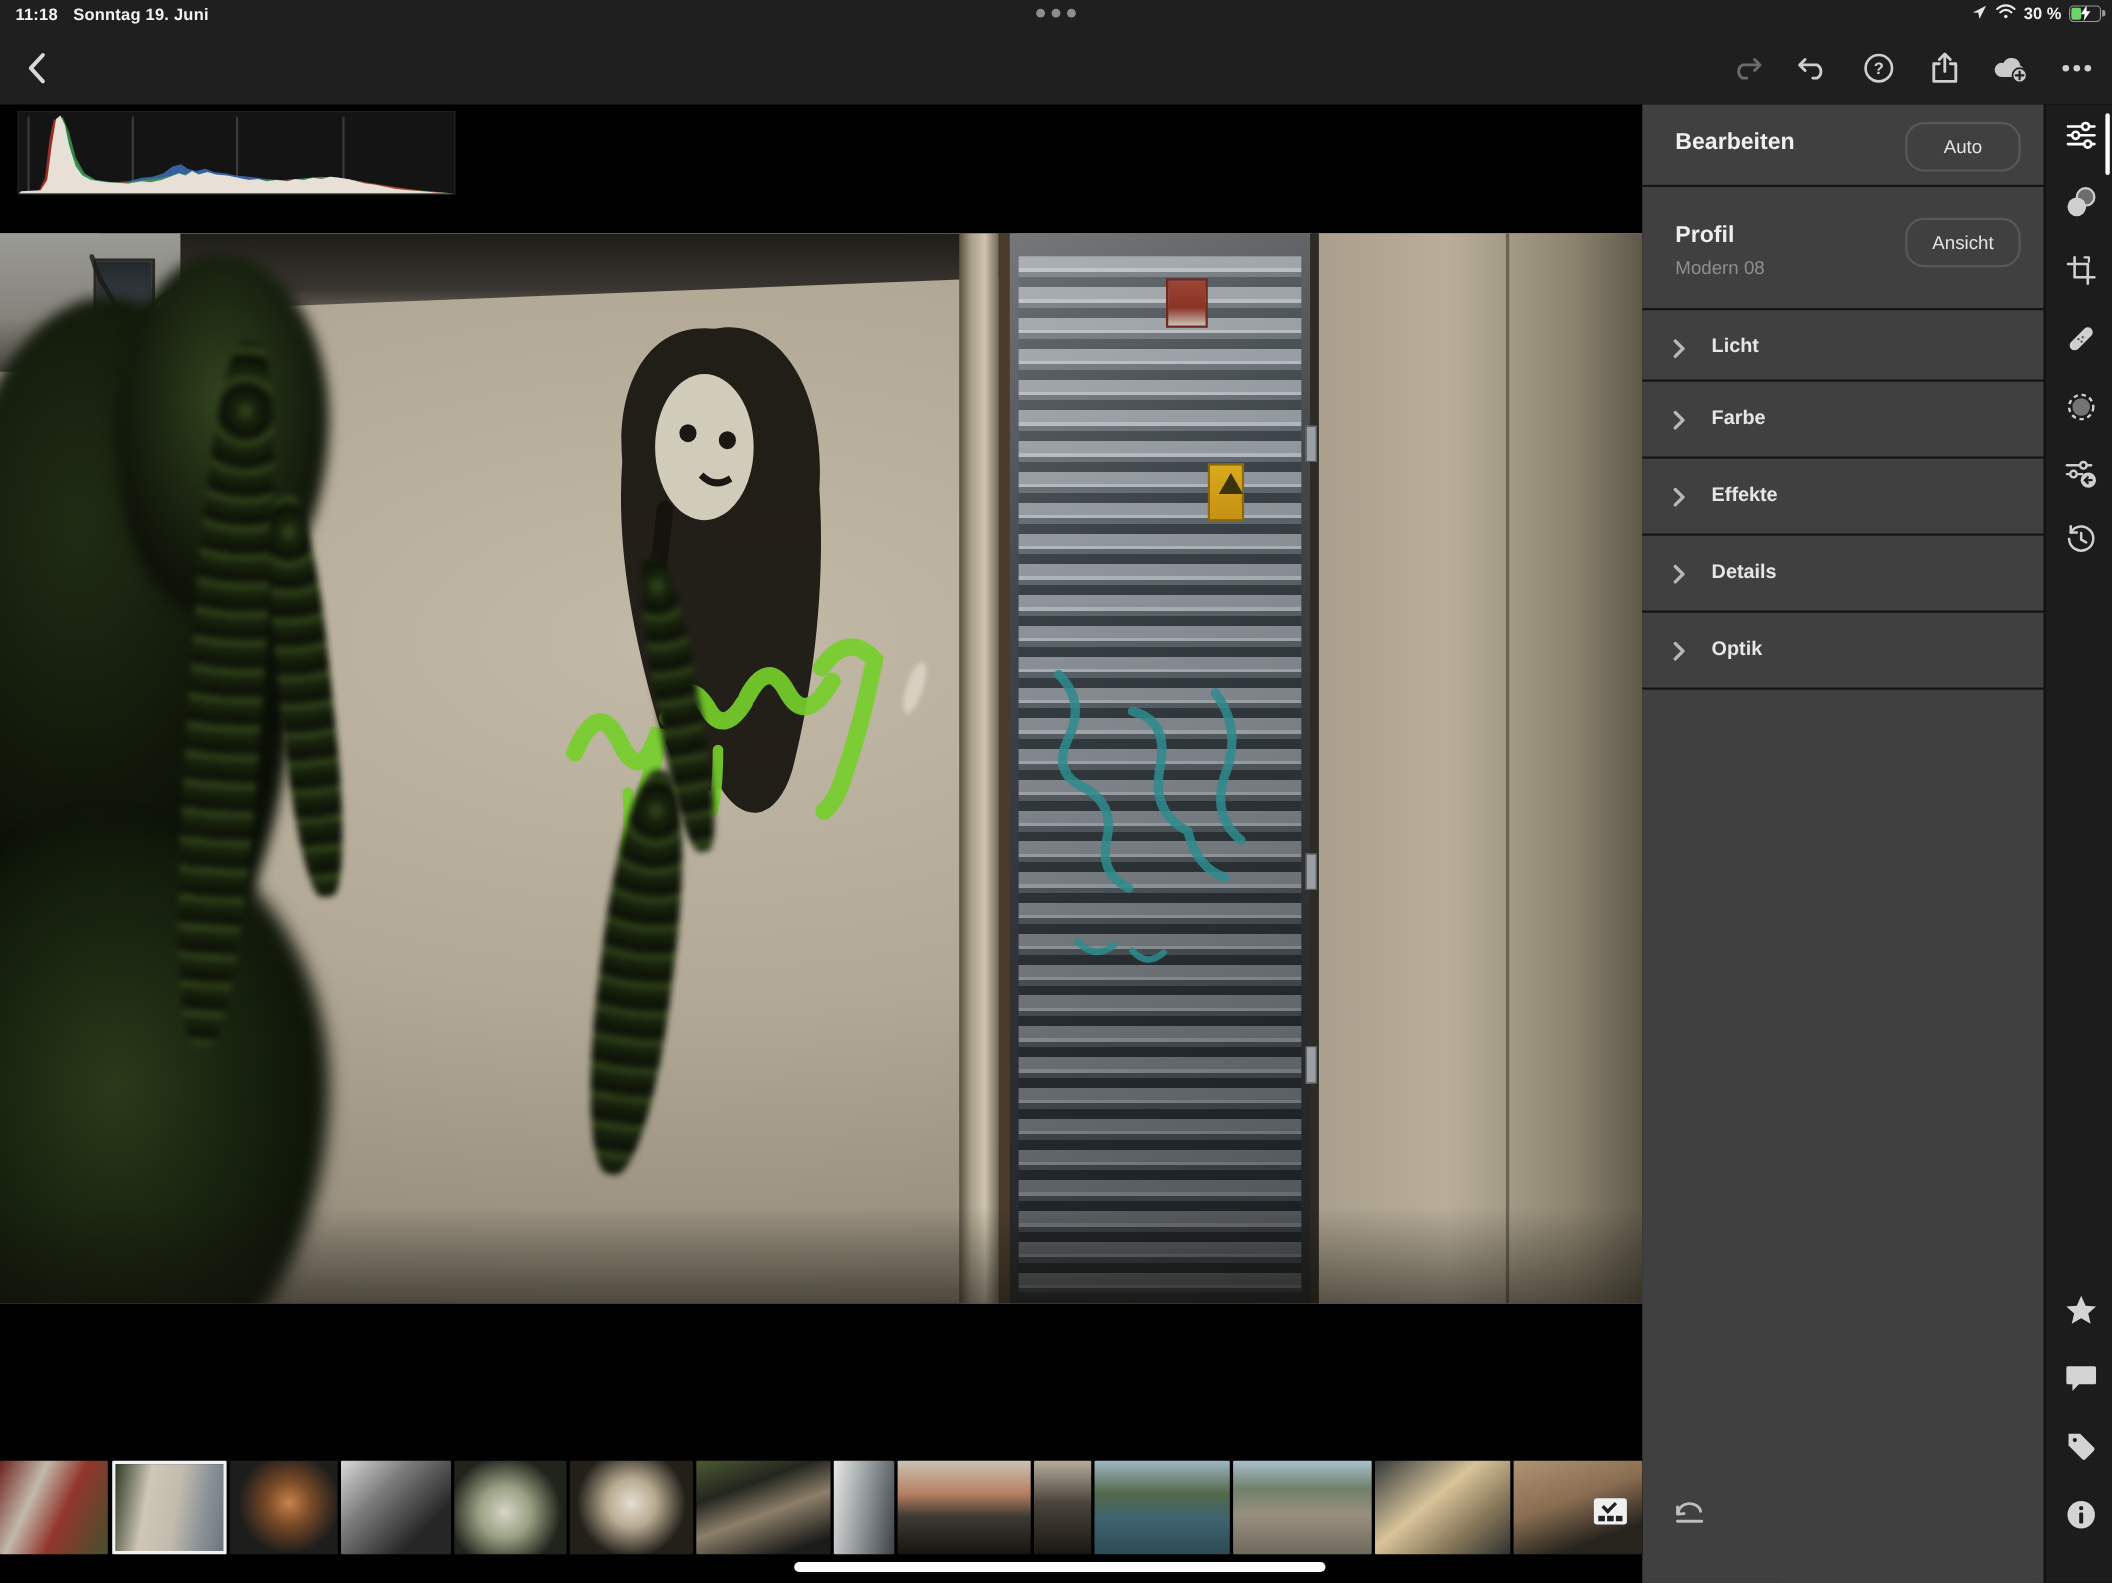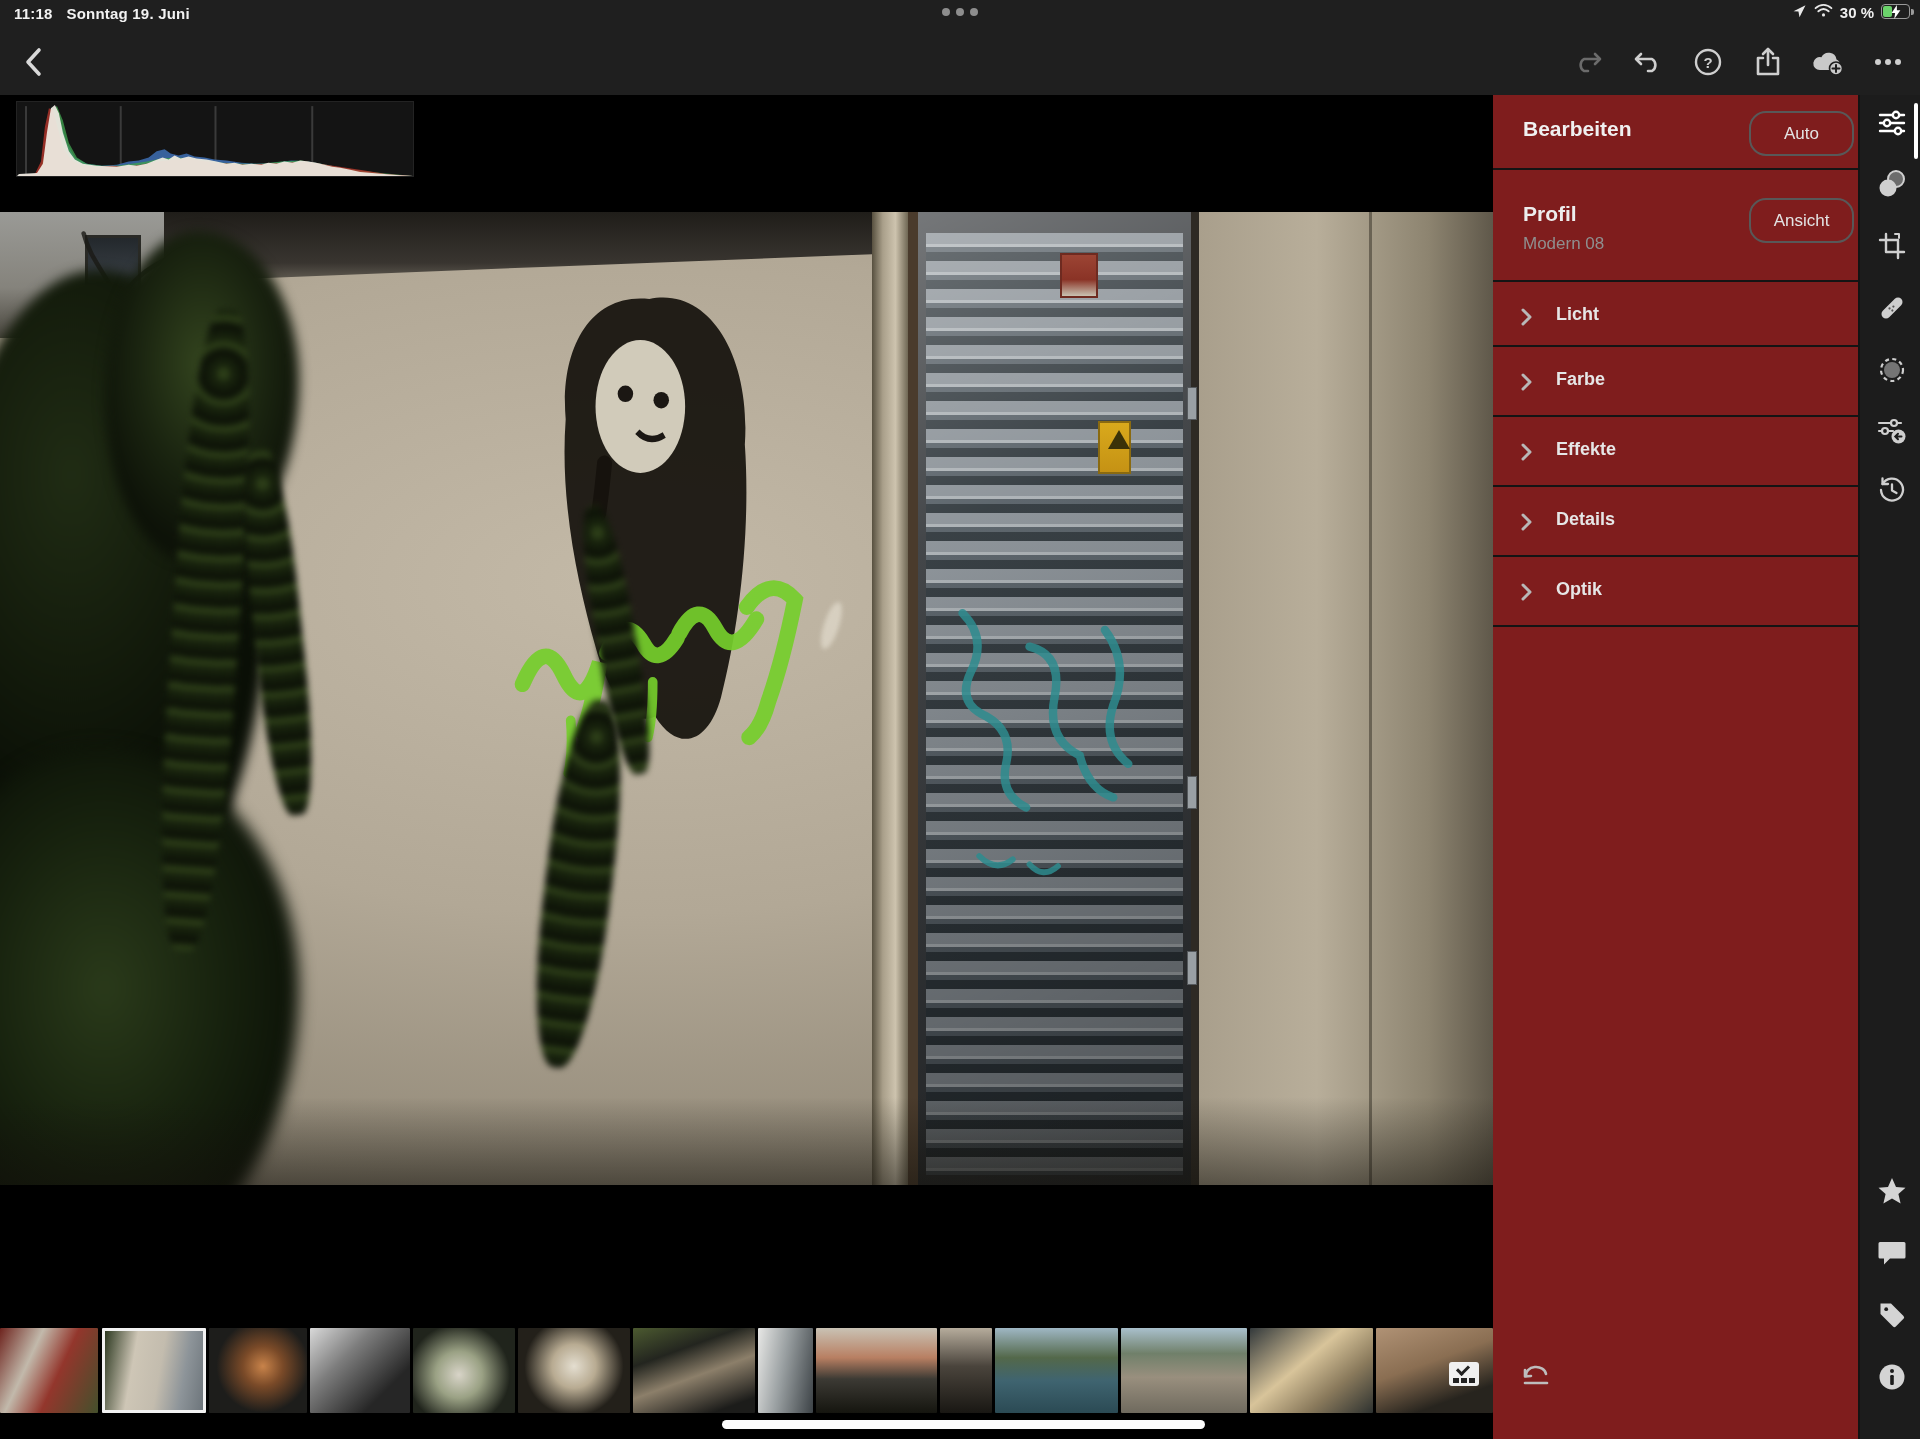--- a/index.html
+++ b/index.html
@@ -71,24 +71,24 @@
   #door .hinge { position:absolute; right:-6px; width:10px; height:3.4%; background:#9aa0a4; border:1px solid #55595c; }
   #tealtag { position:absolute; left:62%; top:26%; width:18%; height:52%; opacity:.85; }
   #rightwall { position:absolute; left:80.3%; top:0; width:19.7%; height:100%;
           background:linear-gradient(90deg, #a99f8c 0%, #b8ae9a 40%, #8d8470 78%, #5f584a 100%); }
   #rightwall .crack { position:absolute; left:58%; top:0; width:3px; height:100%; background:rgba(60,54,44,.55); }
   #photo .darkbottom { position:absolute; left:0; bottom:0; width:100%; height:9%;
           background:linear-gradient(180deg, rgba(0,0,0,0) 0%, rgba(20,18,12,.55) 100%); }
   #branches { position:absolute; left:0; top:0; width:30%; height:40%; }
 
   
-  #panel { position:absolute; left:1493px; top:95px; width:365px; height:1344px; background:#7f1d1d; }
+  #panel { position:absolute; left:1493px; top:95px; width:365px; height:1344px; background:#404040; }
   #panel .hdr-row { position:absolute; left:0; top:0; width:100%; height:75px; border-bottom:2px solid #141414; }
   #panel-title { position:absolute; left:30px; top:22px; font-size:21px; font-weight:700; color:#f0f0f0; }
-  .pill-btn { position:absolute; right:4px; width:105px; height:45px; border:2px solid #585858; border-radius:17px;
+  .pill-btn { position:absolute; right:21px; width:105px; height:45px; border:2px solid #585858; border-radius:17px;
               background:transparent; color:#e3e3e3; font-size:17px; font-family:"Liberation Sans",sans-serif;
               display:flex; align-items:center; justify-content:center; }
   #auto-btn { top:16px; }
   #profile-row { position:absolute; left:0; top:77px; width:100%; height:110px; border-bottom:2px solid #141414; }
   #profile-label { position:absolute; left:30px; top:30px; font-size:21px; font-weight:700; color:#ededed; }
   #profile-value { position:absolute; left:30px; top:62px; font-size:17px; color:#8f8f8f; }
   #view-btn { top:26px;margin-left:24px; }
   .sec-row { position:absolute; left:0; width:100%; height:70px; border-bottom:2px solid #141414; }
   .sec-row .chev { position:absolute; left:28px; top:26px; color:#b8b8b8; }
   .sec-row .lbl { position:absolute; left:63px; top:22px; font-size:18px; font-weight:700; color:#e6e6e6; }

